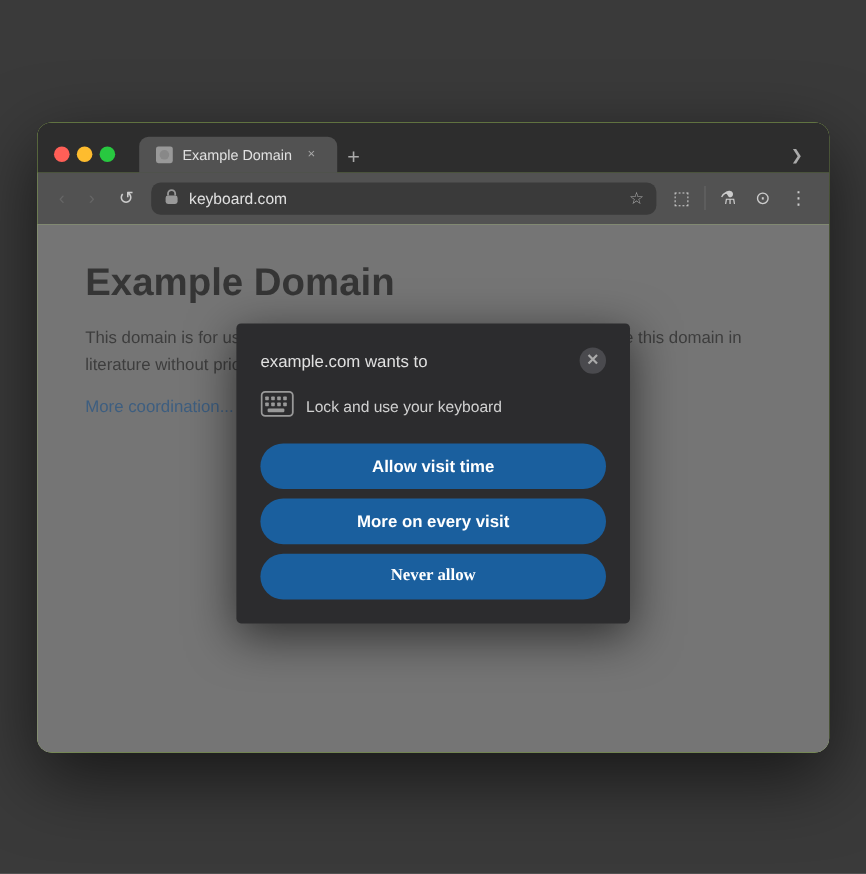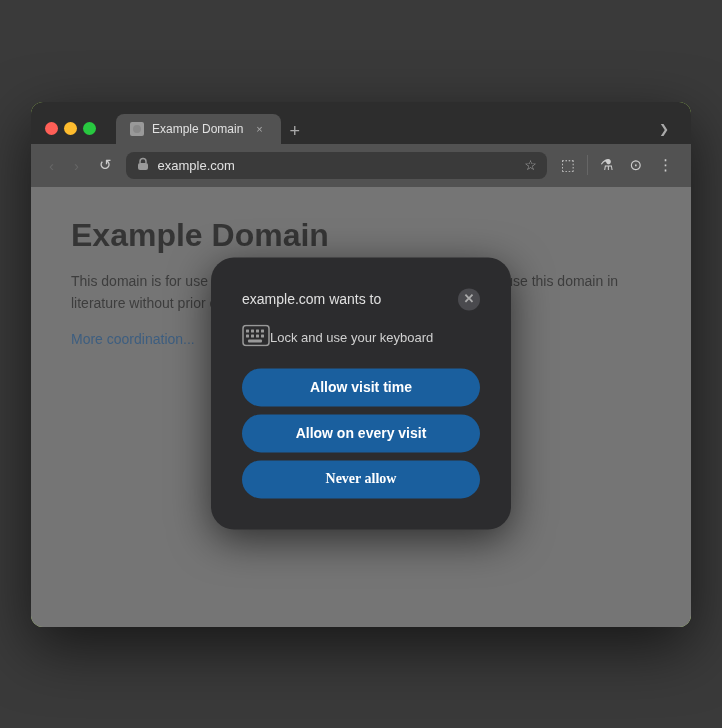--- a/index.html
+++ b/index.html
@@ -226,23 +226,23 @@
       background: rgba(80,80,80,0.5);
     }
 
     
     .popup {
       position: absolute;
       top: 50%;
       left: 50%;
       transform: translate(-50%, -55%);
       background: #2c2c2e;
-      border-radius: 23px;
-      padding: 31px;
-      width: 300px;
+      border-radius: 4px;
+      padding: 20px;
+      width: 328px;
       box-shadow: 0 10px 40px rgba(0,0,0,0.6);
     }
 
     .popup-header {
       display: flex;
       align-items: center;
       justify-content: space-between;
       margin-bottom: 14px;
     }
 
@@ -263,21 +263,21 @@
       display: flex;
       align-items: center;
       justify-content: center;
       font-size: 13px;
       font-weight: bold;
     }
 
     .popup-permission {
       display: flex;
       align-items: center;
-      gap: 0;
+      gap: 10px;
       margin-bottom: 16px;
     }
 
     .permission-icon {
       font-size: 22px;
       color: #ccc;
     }
 
     .permission-text {
       font-size: 13px;
@@ -336,21 +336,21 @@
       <span>↺</span>
     </button>
 
     <div class="address-bar">
       <span class="address-lock">
         <svg width="14" height="14" viewBox="0 0 14 14" fill="none">
           <rect x="2" y="6" width="10" height="7" rx="2" fill="#999"></rect>
           <path d="M4 6V4.5a3 3 0 016 0V6" stroke="#999" stroke-width="1.5" fill="none"></path>
         </svg>
       </span>
-      <span class="address-text">example.com</span>
+      <span class="address-text">keyboard.com</span>
       <span class="address-star">☆</span>
     </div>
 
     <div class="nav-icons">
       <button class="nav-icon-btn">⬚</button>
       <div class="nav-divider"></div>
       <button class="nav-icon-btn">⚗</button>
       <button class="nav-icon-btn">⊙</button>
       <button class="nav-icon-btn">⋮</button>
     </div>
@@ -383,18 +383,18 @@
             <rect x="9" y="10" width="3" height="3" rx="0.5" fill="#999"></rect>
             <rect x="14" y="10" width="3" height="3" rx="0.5" fill="#999"></rect>
             <rect x="19" y="10" width="3" height="3" rx="0.5" fill="#999"></rect>
             <rect x="6" y="15" width="14" height="3" rx="1" fill="#999"></rect>
           </svg>
         </span>
         <span class="permission-text">Lock and use your keyboard</span>
       </div>
 
       <button class="popup-btn">Allow visit time</button>
-      <button class="popup-btn">Allow on every visit</button>
+      <button class="popup-btn">More on every visit</button>
       <button class="popup-btn">Never allow</button>
     </div>
   </div>
 
 </div>
 
 </body></html>

